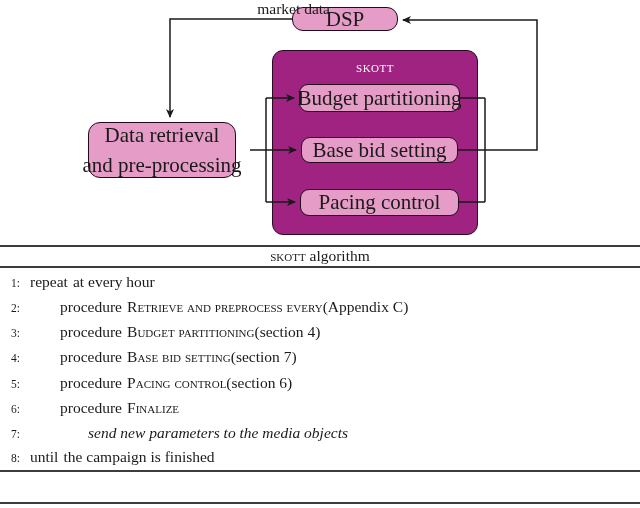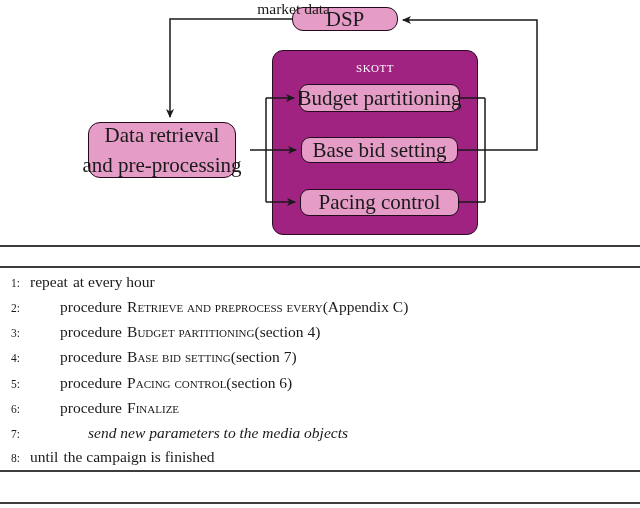--- a/index.html
+++ b/index.html
@@ -106,20 +106,23 @@
     <div class="node node-basebid">
       <span>Base bid setting</span>
     </div>
     <div class="node node-pacing">
       <span>Pacing control</span>
     </div>
   </div>
 
   <div class="rule rule-top"></div>
 
+  <div class="algo-title">
+    <span class="sc">skott</span><span> algorithm</span>
+  </div>
 
   <div class="rule rule-mid"></div>
 
   <div class="algo-line ind0" style="top:273px;">
     <span class="lnum">1:</span>
     <span class="stmt"><b class="kw">repeat</b><span class="sc"></span><span>at every hour</span></span>
   </div>
   <div class="algo-line ind1" style="top:298px;">
     <span class="lnum">2:</span>
     <span class="stmt"><b class="kw">procedure</b><span class="sc">Retrieve and preprocess every</span><span>(Appendix C)</span></span>

